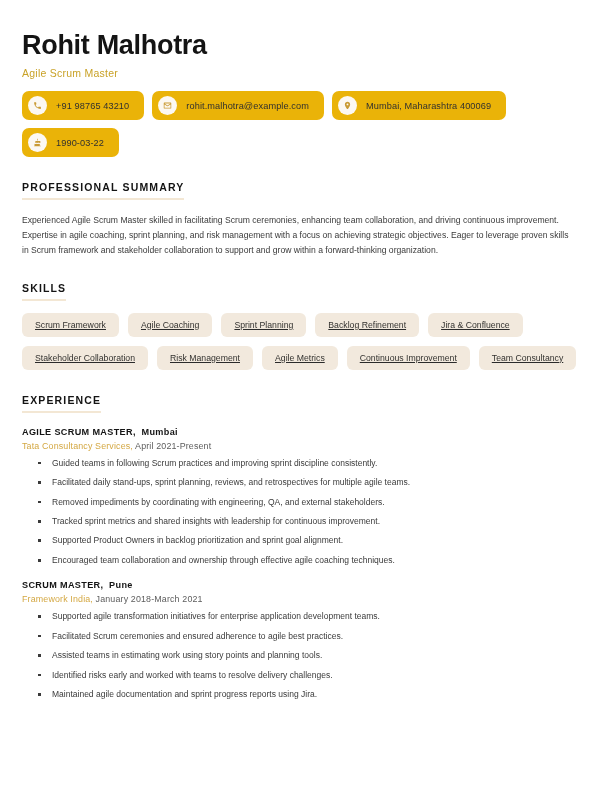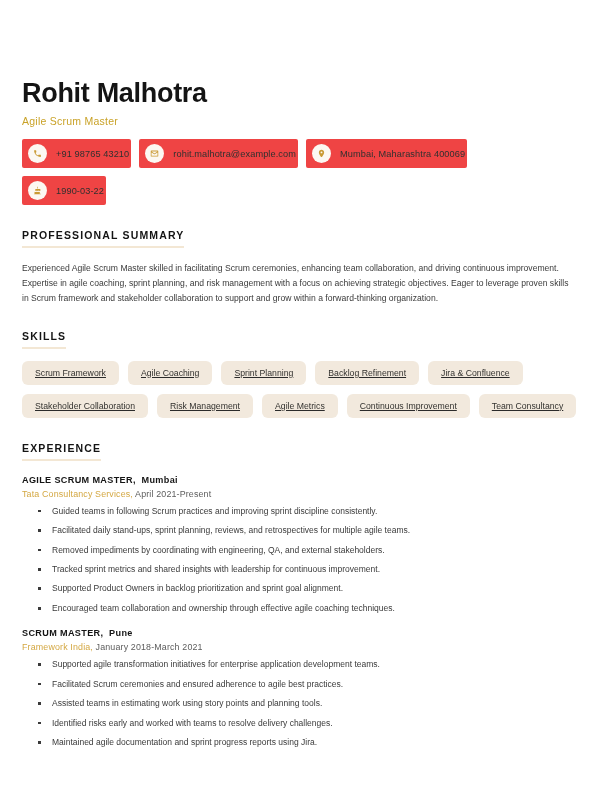--- a/index.html
+++ b/index.html
@@ -15,21 +15,20 @@
     color: #2b2b2b;
     overflow: hidden;
   }
   .page {
     width: 612px;
     height: 710px;
     box-sizing: border-box;
     padding: 24px 22px 0 22px;
     background: #ffffff;
     position: relative;
-    margin-top: 48px;
   }
 
   
   .name {
     font-size: 27px;
     line-height: 1.12;
     font-weight: 700;
     letter-spacing: -0.3px;
     color: #141414;
     margin: 6px 0 0 0;
@@ -48,23 +47,23 @@
   .contact-row {
     display: flex;
     flex-wrap: nowrap;
     gap: 8px;
     margin-bottom: 8px;
   }
   .chip {
     display: flex;
     align-items: center;
     gap: 9px;
-    background: #ef4444;
-    border-radius: 2px;
-    padding: 5px 2px 5px 6px;
+    background: #eab308;
+    border-radius: 7px;
+    padding: 5px 15px 5px 6px;
     white-space: nowrap;
   }
   .chip-icon {
     width: 19px;
     height: 19px;
     border-radius: 50%;
     background: #fcf8f2;
     display: flex;
     align-items: center;
     justify-content: center;

